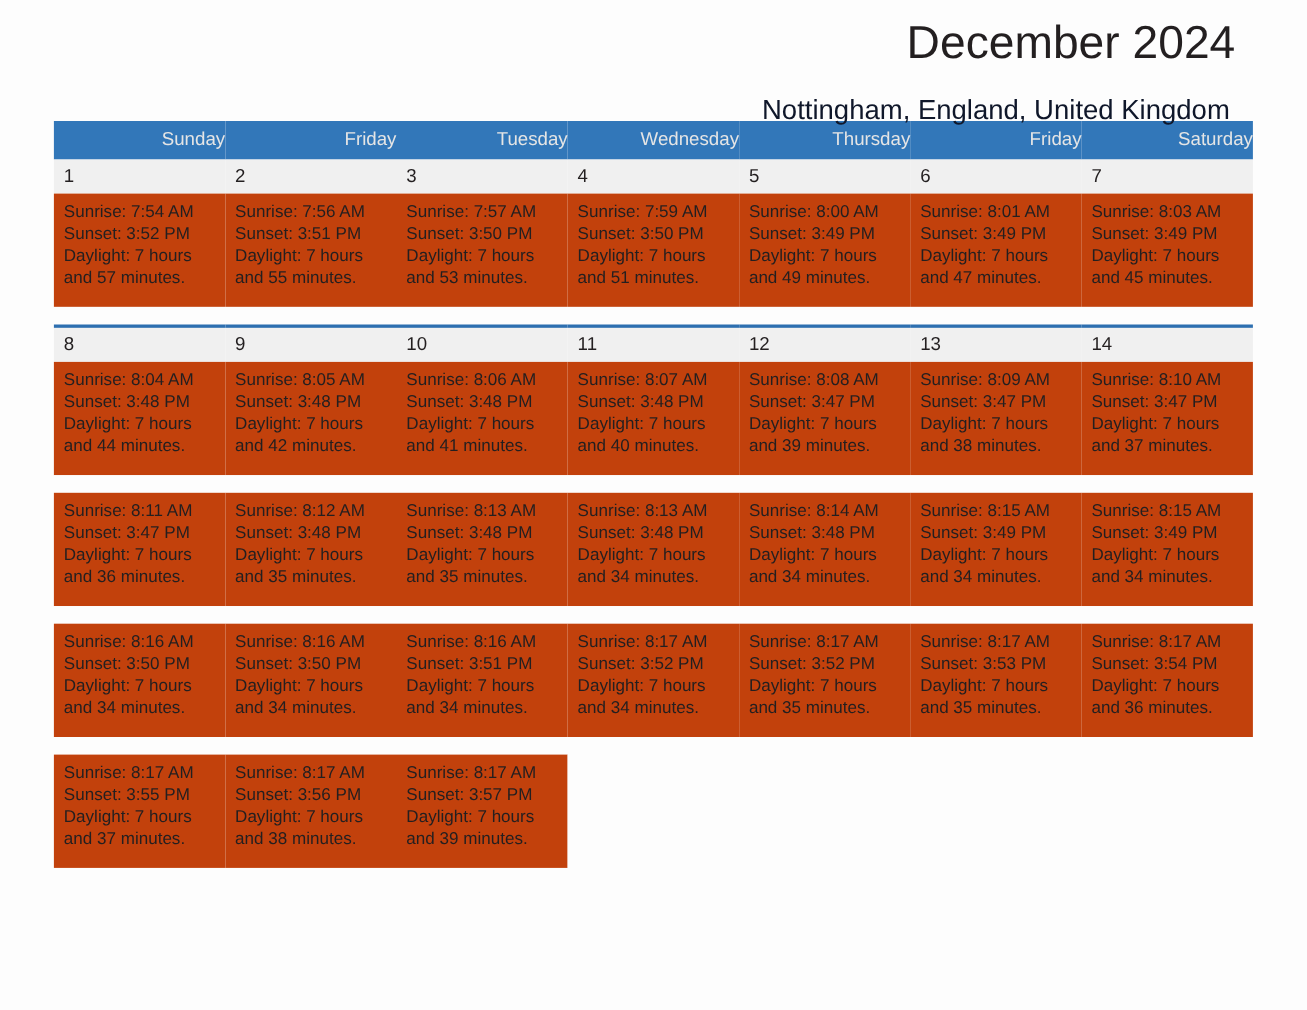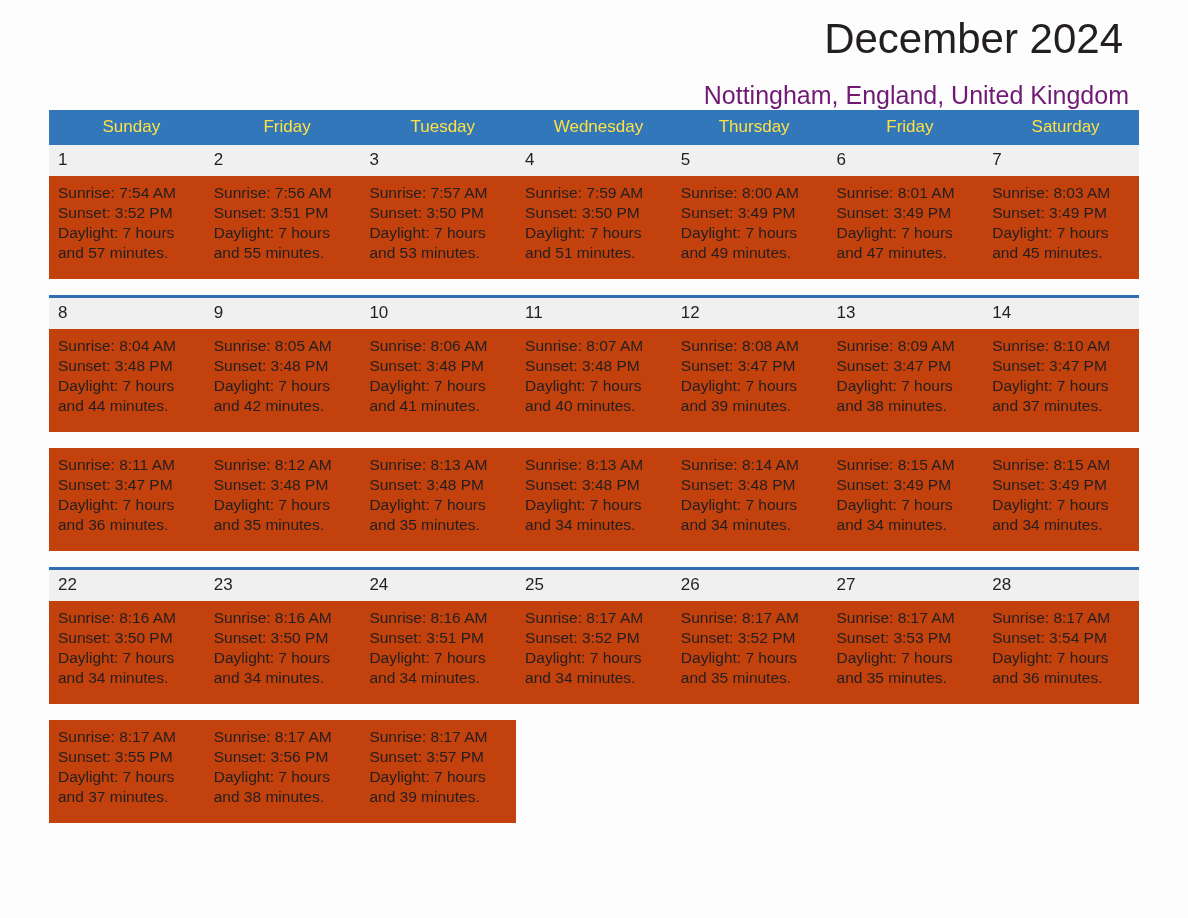--- a/index.html
+++ b/index.html
@@ -72,40 +72,40 @@
     font-weight: normal;
     color: #231f20;
     margin: 6px;
     padding-top: 8px;
     letter-spacing: 0px;
   }
   .cal-subtitle {
     font-size: 25px;
     line-height: 30px;
     font-weight: normal;
-    color: #701a75;
-    margin: 0;
+    color: #0f172a;
+    margin: 11px;
     padding-top: 10px;
   }
 
   
   .calendar {
     width: 1090px;
     border-collapse: collapse;
     table-layout: fixed;
     margin-top: 2px;
   }
   .calendar col { width: 155.7px; }
 
   .dow-row th {
     background: #3277b9;
-    color: #fde047;
+    color: #e5e5e5;
     font-size: 17px;
     font-weight: normal;
-    text-align: center;
+    text-align: right;
     padding: 7px 0 8px 9px;
     height: 18px;
     vertical-align: middle;
   }
 
   .daynum-row td {
     background: #f0f0f0;
     border-top: 3px solid #2d6fb0;
     font-size: 17px;
     color: #231f20;
@@ -324,29 +324,20 @@
           <span class="ln">Sunrise: 8:15 AM</span>
           <span class="ln">Sunset: 3:49 PM</span>
           <span class="ln">Daylight: 7 hours</span>
           <span class="ln">and 34 minutes.</span>
         </td>
       </tr>
       <tr class="spacer-row">
           <td colspan="7"></td>
         </tr>
 
-      <tr class="daynum-row">
-        <td>22</td>
-        <td>23</td>
-        <td>24</td>
-        <td>25</td>
-        <td>26</td>
-        <td>27</td>
-        <td>28</td>
-      </tr>
       <tr class="detail-row">
         <td>
           <span class="ln">Sunrise: 8:16 AM</span>
           <span class="ln">Sunset: 3:50 PM</span>
           <span class="ln">Daylight: 7 hours</span>
           <span class="ln">and 34 minutes.</span>
         </td>
         <td>
           <span class="ln">Sunrise: 8:16 AM</span>
           <span class="ln">Sunset: 3:50 PM</span>

